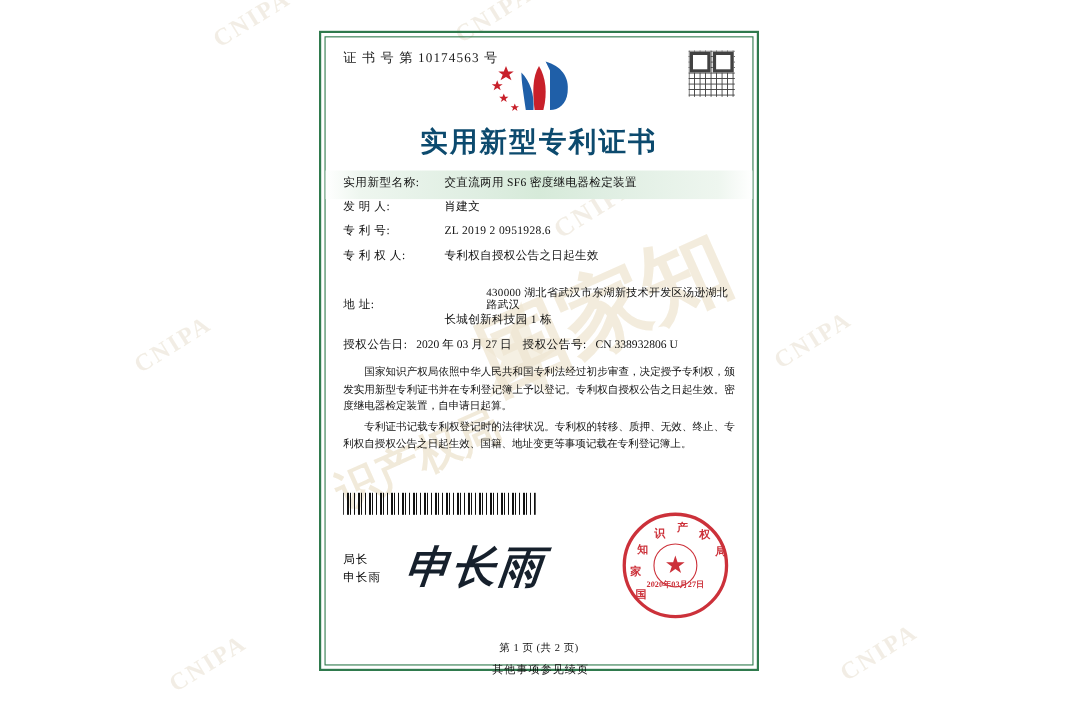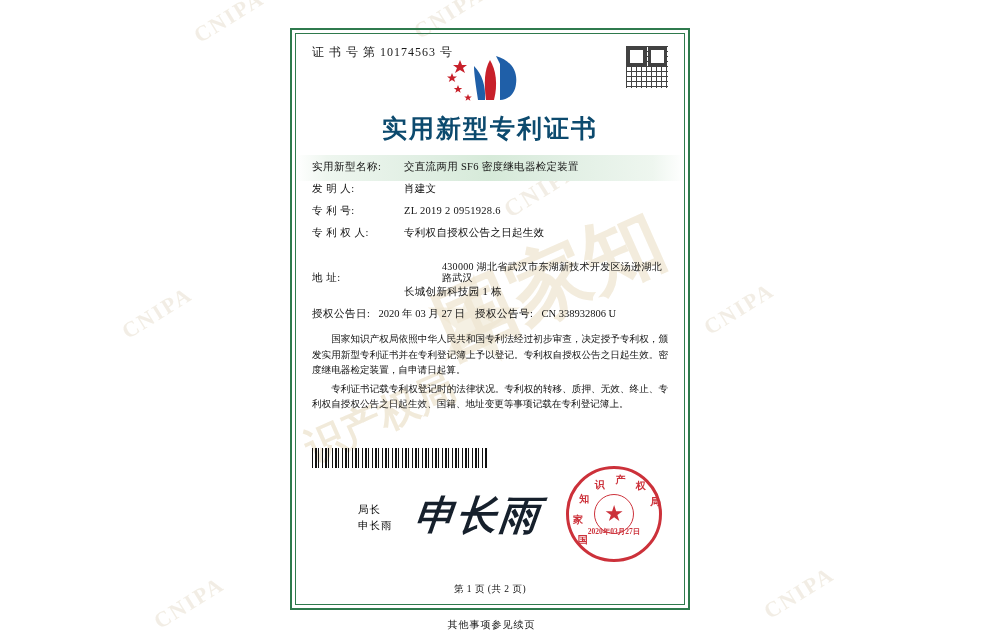--- a/index.html
+++ b/index.html
@@ -217,21 +217,20 @@
     display: flex;
     align-items: flex-start;
     position: relative;
     height: 70px;
   }
   .sig-labels {
     font-size: 10.5px;
     line-height: 1.55;
     letter-spacing: 1px;
     margin-top: 20px;
-    margin-left: 46px;
   }
   .sig-script {
     font-family: "Liberation Serif", serif;
     font-size: 40px;
     font-style: italic;
     font-weight: bold;
     color: #16202c;
     margin-left: 22px;
     margin-top: 6px;
     letter-spacing: 2px;
@@ -291,21 +290,21 @@
     left: 0; right: 0;
     text-align: center;
     font-size: 9.5px;
     color: #111;
     letter-spacing: .5px;
   }
 
   .footer-note {
     position: absolute;
     left: 0; right: 0;
-    bottom: 12px;
+    bottom: 28px;
     text-align: center;
     font-size: 10px;
     color: #111;
     letter-spacing: 1px;
     z-index: 3;
   }
 </style>
 </head>
 <body>
 

